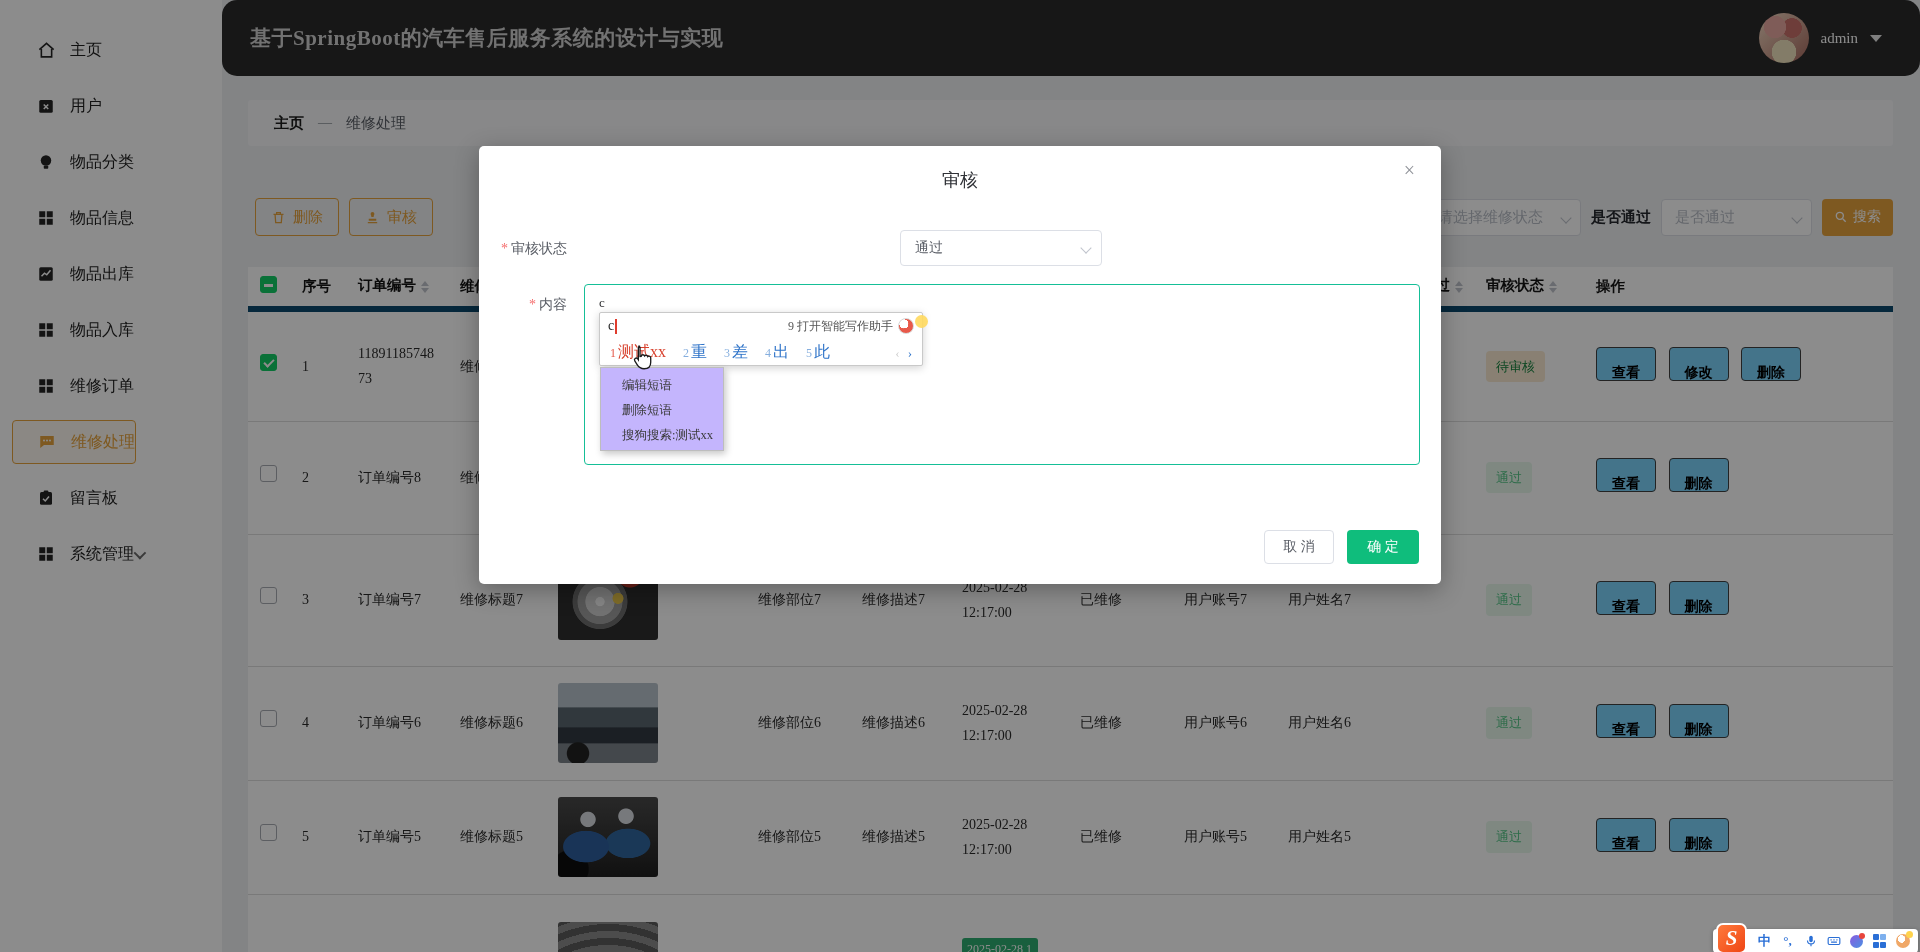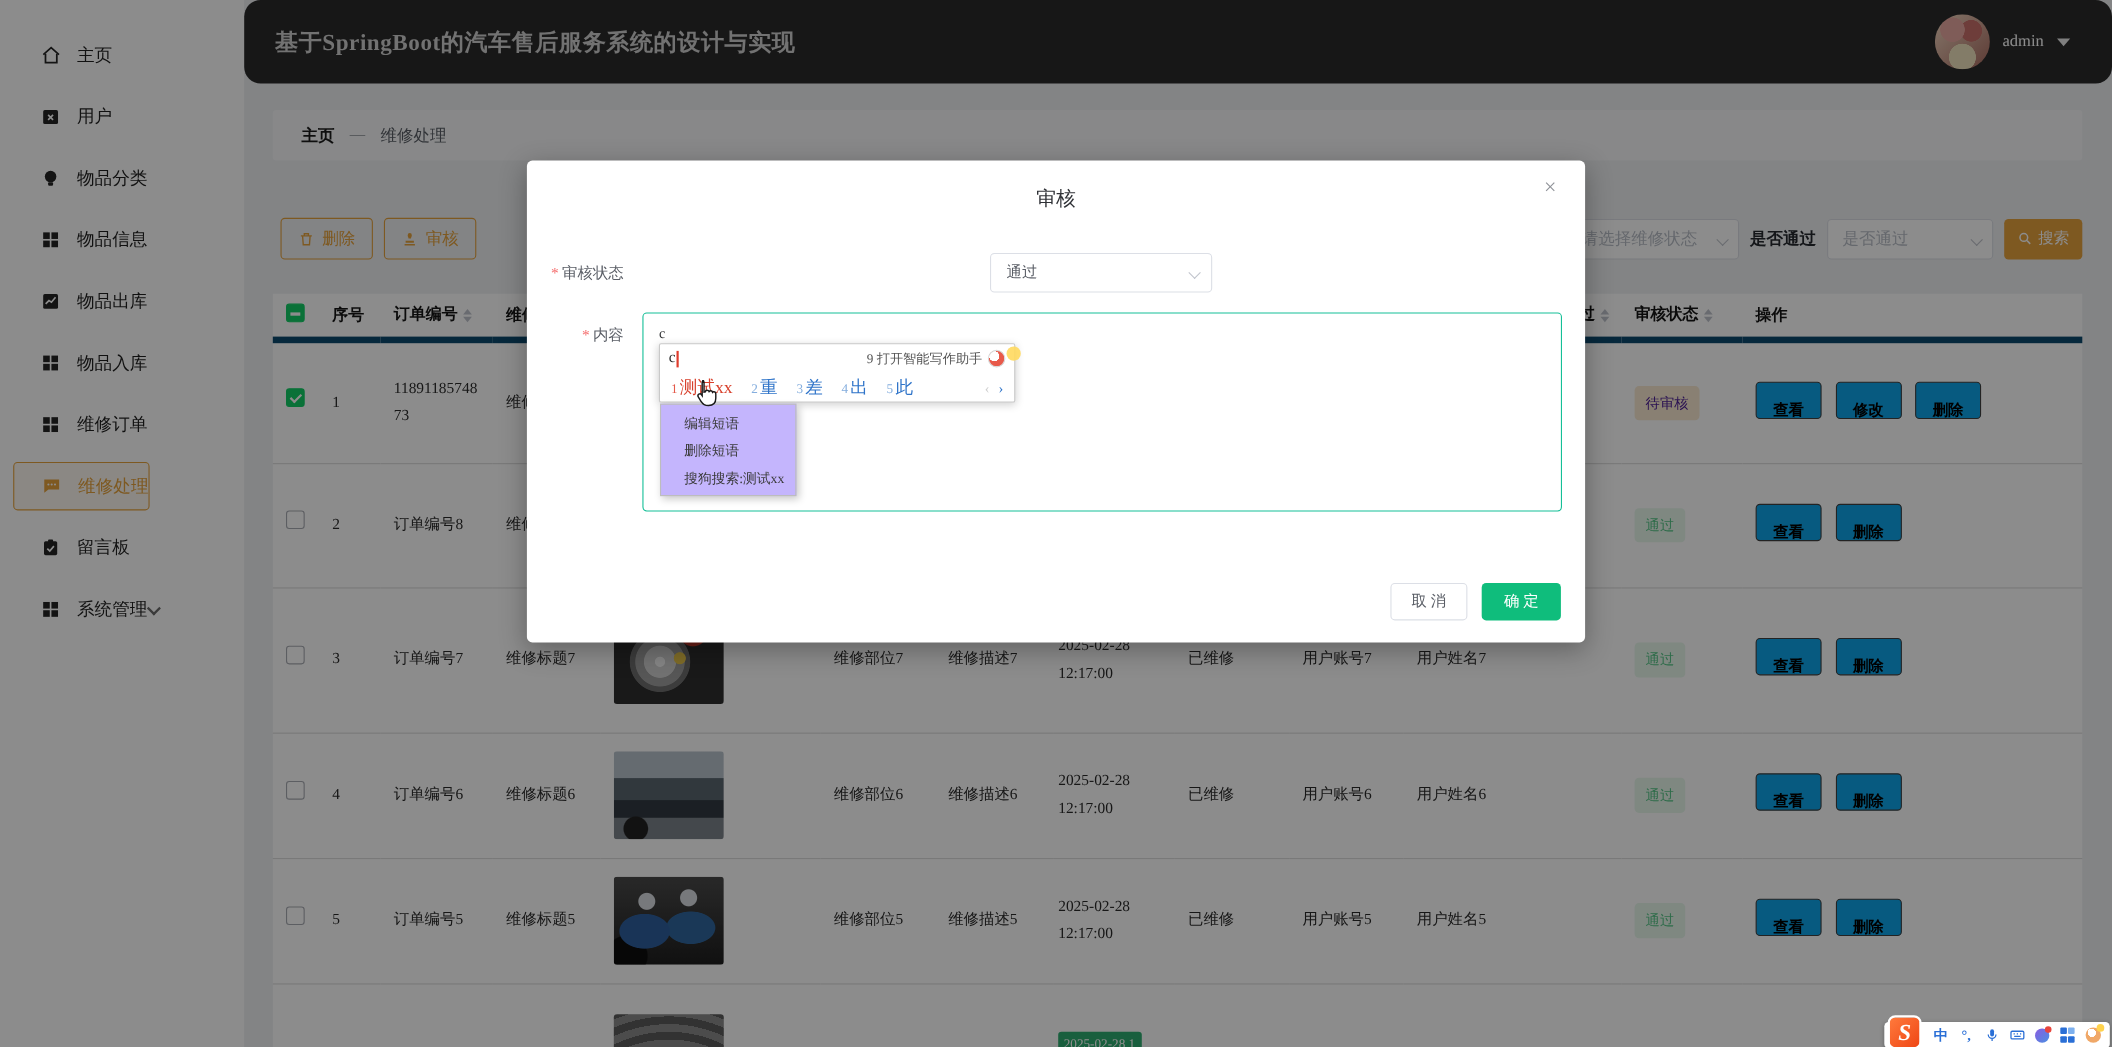--- a/index.html
+++ b/index.html
@@ -71,23 +71,23 @@
   .sort{display:inline-flex;flex-direction:column;margin-left:5px;vertical-align:middle;}
   .sort i{display:block;width:0;height:0;border:4px solid transparent;}
   .sort .su{border-bottom:5px solid #c0c4cc;margin-bottom:2px;}
   .sort .sd{border-top:5px solid #c0c4cc;}
   .cb{width:17px;height:17px;border:1px solid #a8abb2;border-radius:3px;background:#fff;display:inline-block;position:relative;cursor:pointer;}
   .cb.checked,.cb.ind{background:#13ce66;border-color:#13ce66;}
   .cb.checked::after{content:"";position:absolute;left:5px;top:2px;width:4px;height:8px;
                      border:solid #fff;border-width:0 2px 2px 0;transform:rotate(45deg);}
   .cb.ind::after{content:"";position:absolute;left:3px;top:7px;width:9px;height:3px;background:#fff;}
   .badge{display:inline-block;padding:4px 10px;font-size:13px;border-radius:4px;white-space:nowrap;}
-  .badge.pending{background:#f9ead2;color:#4c1d95;}
+  .badge.pending{background:#f9ead2;color:#15803d;}
   .badge.pass{background:#e7f8ec;color:#57c587;}
-  .row-btn{height:34px;padding:16px 15px;background:#0ea5e9;border:1.5px solid #404040;border-radius:4px;
+  .row-btn{height:34px;padding:16px 15px;background:#7dd3fc;border:1.5px solid #404040;border-radius:4px;
            color:#000;font-size:14px;font-weight:600;cursor:pointer;margin-right:9px;font-family:inherit;}
   .cell-img{width:100px;height:80px;border-radius:3px;display:block;}
   .img-brake{background:radial-gradient(circle at 72% 18%,#c0392b 0 13%,transparent 14%),
                         radial-gradient(circle at 60% 48%,#e7c54a 0 7%,transparent 8%),
                         radial-gradient(circle at 42% 52%,#f2f2f2 0 6%,#cfcfcf 7% 20%,#9e9e9e 21% 31%,#6e6e6e 32% 38%,#2e2e2e 39% 100%);}
   .img-lift{background:radial-gradient(circle at 20% 88%,#222 0 10%,transparent 11%),
                        linear-gradient(180deg,#b9c4cc 0 30%,#5a6670 31% 55%,#323a42 56% 75%,#7d838a 76% 100%);}
   .img-mech{background:radial-gradient(circle at 30% 28%,#d9dde2 0 8%,transparent 9%),
                        radial-gradient(circle at 68% 24%,#d9dde2 0 8%,transparent 9%),
                        radial-gradient(ellipse at 28% 62%,#2e5f9e 0 22%,transparent 23%),

